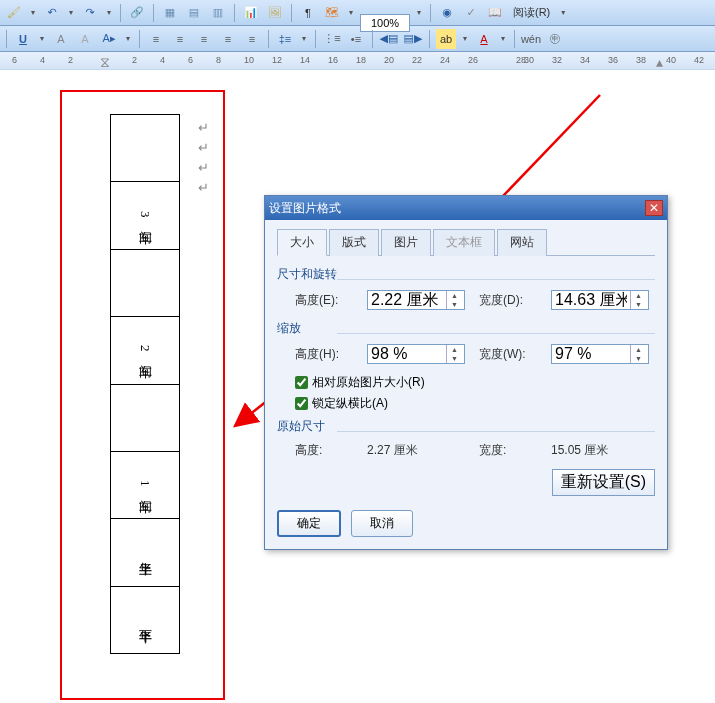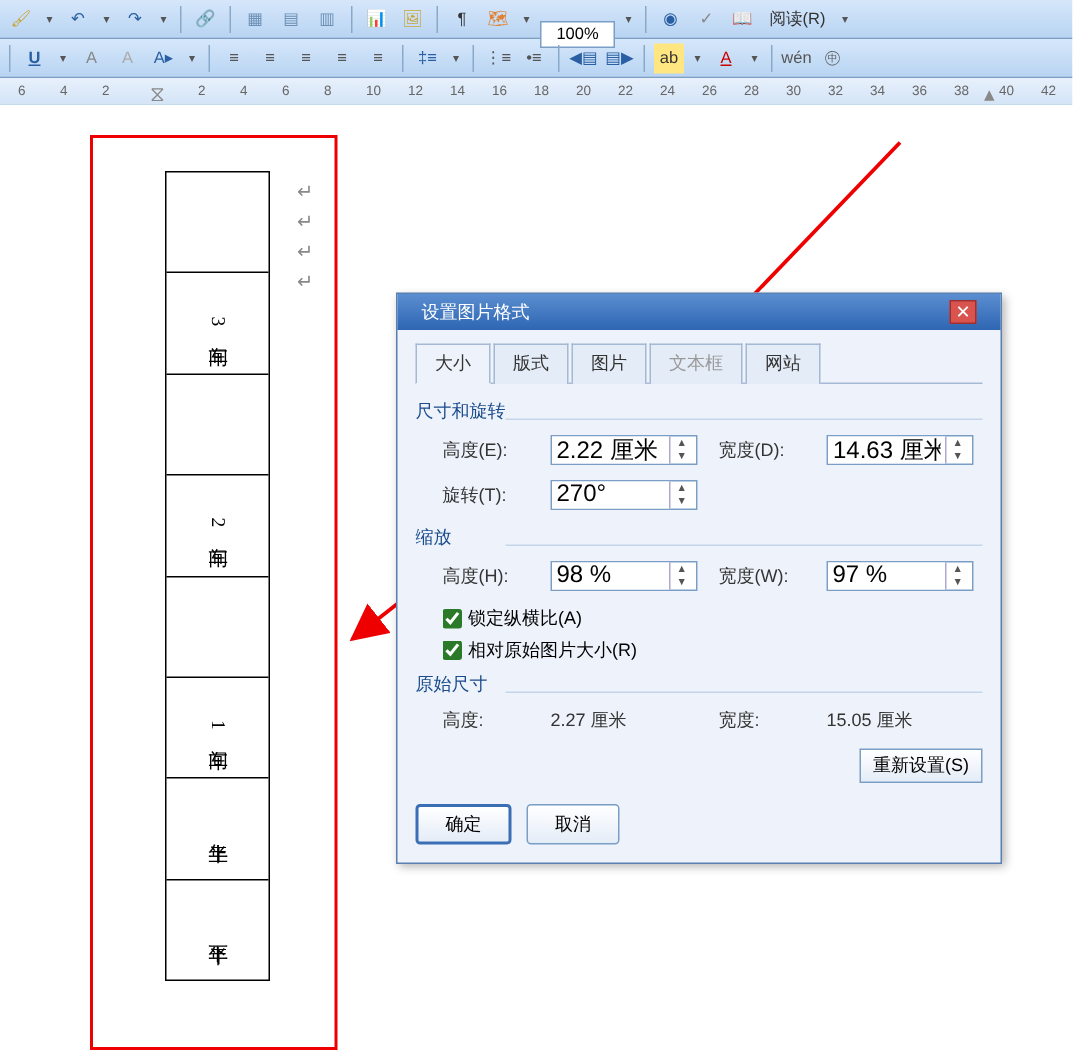--- a/index.html
+++ b/index.html
@@ -32,21 +32,21 @@
   .rot-text { writing-mode: vertical-rl; font-size: 13px; font-family: SimSun; }
 
   
   .para-mark { position: absolute; font-size: 13px; color: #888; font-family: SimSun; }
 
   
   .arrows { position: absolute; top: 0; left: 0; width: 715px; height: 703px; pointer-events: none; }
 
   
   .dialog { position: absolute; top: 195px; left: 264px; width: 404px; background: #eef3fb; border: 1px solid #5a7fb0; box-shadow: 2px 2px 6px rgba(0,0,0,0.3); }
-  .dlg-title { height: 24px; background: linear-gradient(#5b8ed0, #2e66b3); color: #fff; display: flex; align-items: center; justify-content: space-between; padding: 0 16px; font-size: 12px; }
+  .dlg-title { height: 24px; background: linear-gradient(#5b8ed0, #2e66b3); color: #fff; display: flex; align-items: center; justify-content: space-between; padding: 0 4px; font-size: 12px; }
   .dlg-close { width: 18px; height: 16px; background: #d9534f; color: #fff; display: inline-flex; align-items: center; justify-content: center; font-size: 12px; cursor: pointer; border: 1px solid #a03030; }
   .dlg-body { padding: 8px 12px 12px; }
   .tabs { display: flex; gap: 0; border-bottom: 1px solid #a5b9d4; margin-bottom: 10px; }
   .tab { padding: 4px 12px; border: 1px solid #a5b9d4; border-bottom: none; background: #e4ecf7; margin-right: 2px; font-size: 12px; cursor: pointer; position: relative; top: 1px; color: #333; }
   .tab.active { background: #eef3fb; border-bottom: 1px solid #eef3fb; }
   .tab.disabled { color: #999; }
   .section-title { color: #1a4b8c; font-size: 12px; margin: 6px 0 8px; }
   .section-line { height: 1px; background: #c5d4e8; margin-left: 60px; margin-top: -12px; margin-bottom: 10px; }
   .form-row { display: flex; align-items: center; margin: 6px 0 10px; padding-left: 18px; gap: 14px; }
   .form-label { width: 58px; font-size: 12px; color: #333; }
@@ -54,21 +54,21 @@
   .spinner { display: inline-flex; align-items: center; border: 1px solid #7a9ec5; background: #fff; width: 98px; height: 20px; }
   .spinner input { border: none; width: 78px; height: 18px; padding: 0 3px; font-size: 16px; outline: none; }
   .spinner .sp-btn { width: 16px; height: 18px; display: flex; flex-direction: column; font-size: 7px; color: #555; border-left: 1px solid #aac; }
   .spinner .sp-btn span { flex: 1; display: flex; align-items: center; justify-content: center; cursor: pointer; }
   .static-val { font-size: 12px; color: #333; }
   .check-row { padding-left: 18px; margin: 4px 0; display: flex; align-items: center; gap: 4px; font-size: 12px; }
   .check-row input { accent-color: #2a7a2a; }
   .btn-row { display: flex; justify-content: flex-start; gap: 10px; margin-top: 14px; }
   .btn { padding: 3px 18px; font-size: 12px; border: 1px solid #7a9ec5; background: linear-gradient(#fff, #e4ecf7); border-radius: 3px; cursor: pointer; }
   .btn.primary { border: 2px solid #3a6fb5; }
-  .reset-btn { margin-left: auto; padding: 2px 8px; font-size: 12px; border: 1px solid #7a9ec5; background: linear-gradient(#fff, #e4ecf7); cursor: pointer; }
+  .reset-btn { margin-left: auto; padding: 2px 8px; font-size: 16px; border: 1px solid #7a9ec5; background: linear-gradient(#fff, #e4ecf7); cursor: pointer; }
   .reset-row { display: flex; justify-content: flex-end; margin-top: 10px; }
 
   
   .red-ellipse { position: absolute; border: 2px solid #e00; border-radius: 50%; pointer-events: none; }
   .red-ellipse.e1 { top: 302px; left: 338px; width: 180px; height: 30px; }
 </style>
 </head>
 <body>
 
 <div class="toolbar">
@@ -147,21 +147,21 @@
   <span class="ruler-tick" style="left:216px">8</span>
   <span class="ruler-tick" style="left:244px">10</span>
   <span class="ruler-tick" style="left:272px">12</span>
   <span class="ruler-tick" style="left:300px">14</span>
   <span class="ruler-tick" style="left:328px">16</span>
   <span class="ruler-tick" style="left:356px">18</span>
   <span class="ruler-tick" style="left:384px">20</span>
   <span class="ruler-tick" style="left:412px">22</span>
   <span class="ruler-tick" style="left:440px">24</span>
   <span class="ruler-tick" style="left:468px">26</span>
-  <span class="ruler-tick" style="left:496px">28</span>
+  <span class="ruler-tick" style="left:516px">28</span>
   <span class="ruler-tick" style="left:524px">30</span>
   <span class="ruler-tick" style="left:552px">32</span>
   <span class="ruler-tick" style="left:580px">34</span>
   <span class="ruler-tick" style="left:608px">36</span>
   <span class="ruler-tick" style="left:636px">38</span>
   <span class="ruler-marker" style="left:656px">▴</span>
   <span class="ruler-tick" style="left:666px">40</span>
   <span class="ruler-tick" style="left:694px">42</span>
 </div>
 
@@ -244,30 +244,20 @@
       </div>
       <span class="form-label2">宽度(D):</span>
       <div class="spinner">
         <input value="14.63 厘米" style="">
         <div class="sp-btn">
             <span>▲</span>
             <span>▼</span>
           </div>
       </div>
     </div>
-    <div class="form-row">
-      <span class="form-label">旋转(T):</span>
-      <div class="spinner">
-        <input value="270°" style="">
-        <div class="sp-btn">
-            <span>▲</span>
-            <span>▼</span>
-          </div>
-      </div>
-    </div>
 
     <div class="section-title">缩放</div>
     <div class="section-line"></div>
     <div class="form-row">
       <span class="form-label">高度(H):</span>
       <div class="spinner">
         <input value="98 %" style="">
         <div class="sp-btn">
             <span>▲</span>
             <span>▼</span>
@@ -277,25 +267,25 @@
       <div class="spinner">
         <input value="97 %" style="">
         <div class="sp-btn">
             <span>▲</span>
             <span>▼</span>
           </div>
       </div>
     </div>
     <div class="check-row">
       <input type="checkbox" checked="" style="">
-      <span>锁定纵横比(A)</span>
+      <span>相对原始图片大小(R)</span>
     </div>
     <div class="check-row">
       <input type="checkbox" checked="" style="">
-      <span>相对原始图片大小(R)</span>
+      <span>锁定纵横比(A)</span>
     </div>
 
     <div class="section-title">原始尺寸</div>
     <div class="section-line"></div>
     <div class="form-row">
       <span class="form-label">高度:</span>
       <span class="static-val" style="width:98px">2.27 厘米</span>
       <span class="form-label2">宽度:</span>
       <span class="static-val">15.05 厘米</span>
     </div>

